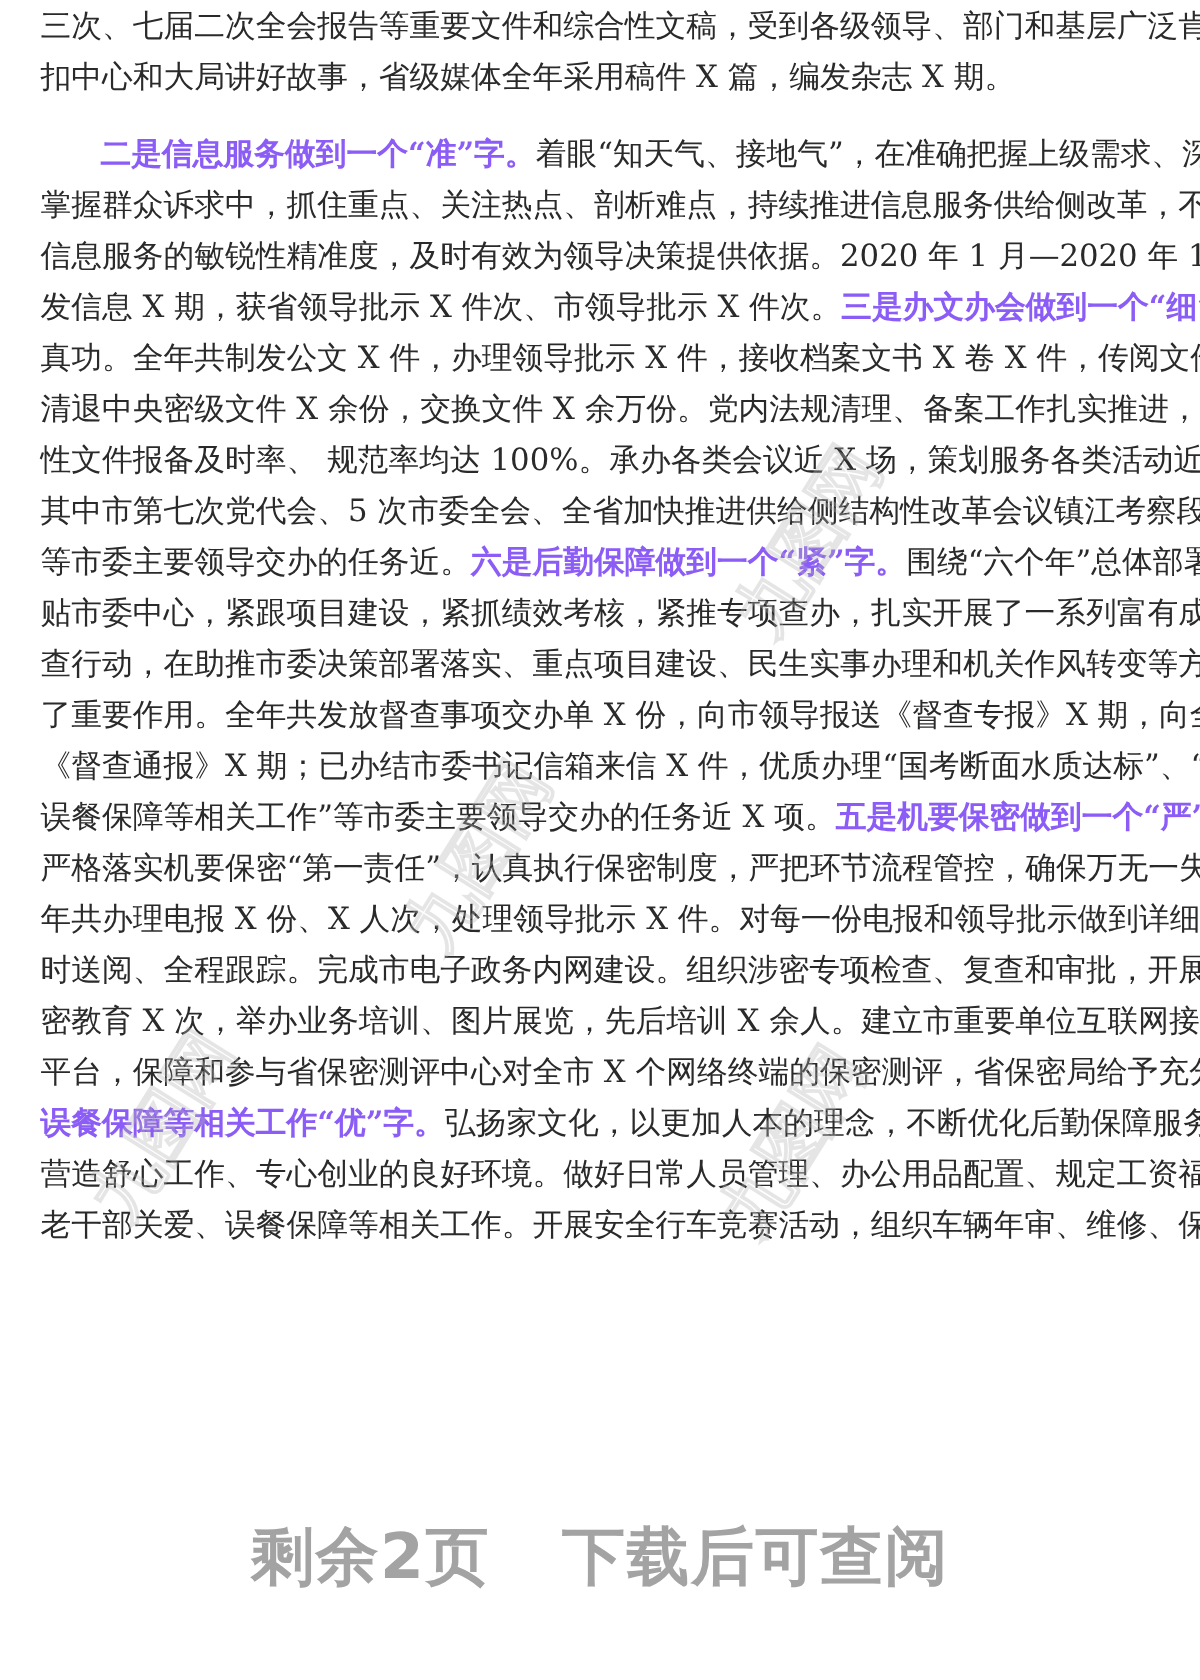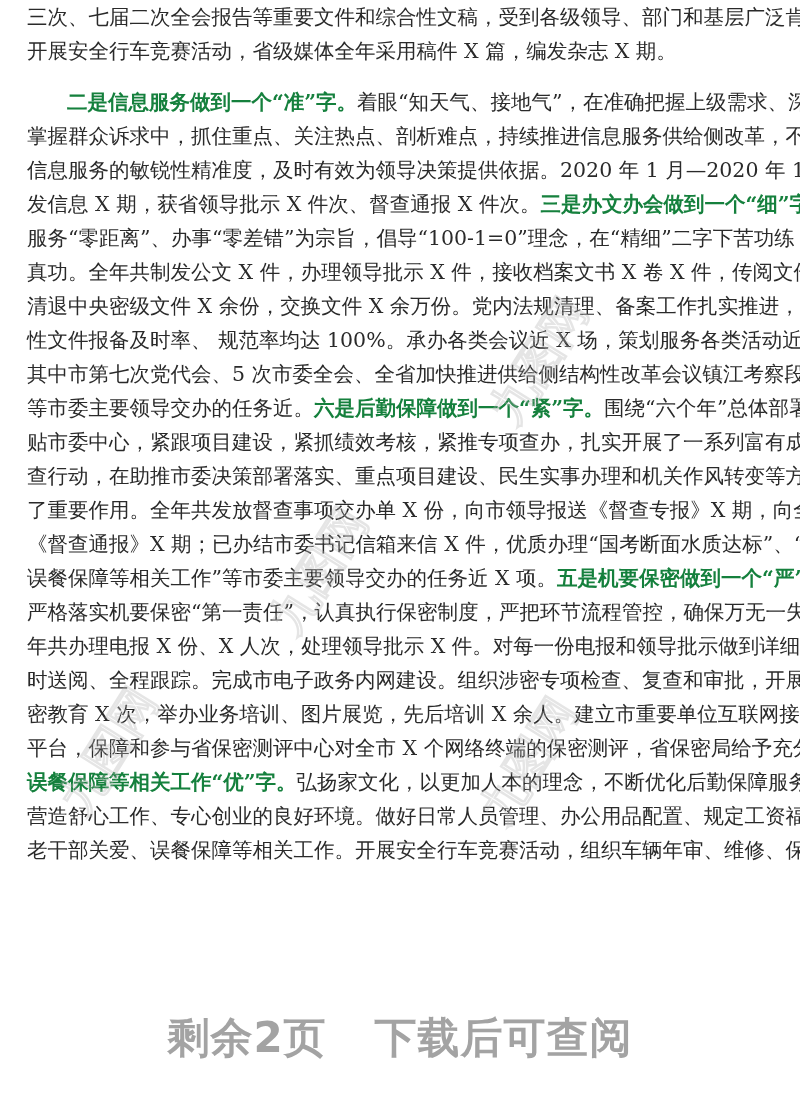--- a/index.html
+++ b/index.html
@@ -31,21 +31,21 @@
     letter-spacing: 0;
   }
   .line.last {
     text-align-last: left;
   }
   .line.indent {
     padding-left: 40px;
   }
   .b {
     font-weight: bold;
-    color: #15803d;
+    color: #8b5cf6;
   }
   .para-gap { height: 17px; }
   .watermark {
     position: absolute;
     font-family: "DejaVu Sans", sans-serif;
     font-size: 46px;
     font-weight: bold;
     color: transparent;
     -webkit-text-stroke: 1px rgba(180,180,180,0.35);
     transform: rotate(-58deg);
@@ -65,27 +65,26 @@
     letter-spacing: 1px;
   }
   .remaining-banner .gap { display: inline-block; width: 48px; }
 </style>
 </head>
 <body>
 
 <div class="page">
   <div id="lines">
       <div class="line"><span>三次、七届二次全会报告等重要文件和综合性文稿，受到各级领导、部门和基层广泛肯定。紧</span></div>
-      <div class="line last"><span>开展安全行车竞赛活动，省级媒体全年采用稿件 X 篇，编发杂志 X 期。</span></div>
+      <div class="line last"><span>扣中心和大局讲好故事，省级媒体全年采用稿件 X 篇，编发杂志 X 期。</span></div>
       <div class="para-gap"></div>
       <div class="line indent"><span class="b">二是信息服务做到一个“准”字。</span><span>着眼“知天气、接地气”，在准确把握上级需求、深刻</span></div>
       <div class="line"><span>掌握群众诉求中，抓住重点、关注热点、剖析难点，持续推进信息服务供给侧改革，不断提升</span></div>
       <div class="line"><span>信息服务的敏锐性精准度，及时有效为领导决策提供依据。2020 年 1 月—2020 年 12 月，共编</span></div>
-      <div class="line"><span>发信息 X 期，获省领导批示 X 件次、督查通报 X 件次。</span><span class="b">三是办文办会做到一个“细”字。</span></div>
-      <div class="line"><span>服务“零距离”、办事“零差错”为宗旨，倡导“100-1=0”理念，在“精细”二字下苦功练</span></div>
+      <div class="line"><span>发信息 X 期，获省领导批示 X 件次、市领导批示 X 件次。</span><span class="b">三是办文办会做到一个“细”字。</span></div>
       <div class="line"><span>真功。全年共制发公文 X 件，办理领导批示 X 件，接收档案文书 X 卷 X 件，传阅文件 X 万件次，</span></div>
       <div class="line"><span>清退中央密级文件 X 余份，交换文件 X 余万份。党内法规清理、备案工作扎实推进，党内规范</span></div>
       <div class="line"><span>性文件报备及时率、 规范率均达 100%。承办各类会议近 X 场，策划服务各类活动近百场次，</span></div>
       <div class="line"><span>其中市第七次党代会、5 次市委全会、全省加快推进供给侧结构性改革会议镇江考察段活动等</span></div>
       <div class="line"><span>等市委主要领导交办的任务近。</span><span class="b">六是后勤保障做到一个“紧”字。</span><span>围绕“六个年”总体部署，紧</span></div>
       <div class="line"><span>贴市委中心，紧跟项目建设，紧抓绩效考核，紧推专项查办，扎实开展了一系列富有成效的督</span></div>
       <div class="line"><span>查行动，在助推市委决策部署落实、重点项目建设、民生实事办理和机关作风转变等方面发挥</span></div>
       <div class="line"><span>了重要作用。全年共发放督查事项交办单 X 份，向市领导报送《督查专报》X 期，向全市印发</span></div>
       <div class="line"><span>《督查通报》X 期；已办结市委书记信箱来信 X 件，优质办理“国考断面水质达标”、“中央</span></div>
       <div class="line"><span>误餐保障等相关工作”等市委主要领导交办的任务近 X 项。</span><span class="b">五是机要保密做到一个“严”字。</span></div>

